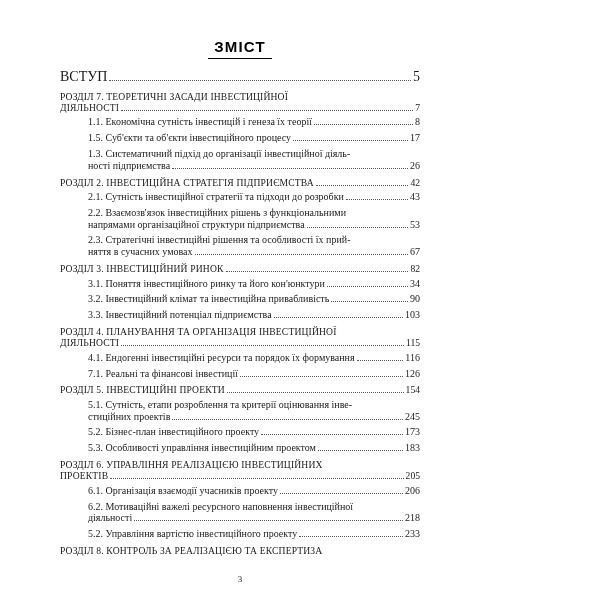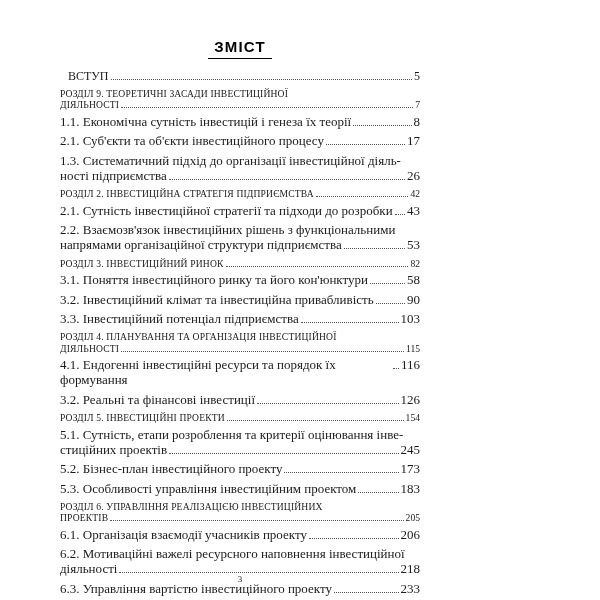--- a/index.html
+++ b/index.html
@@ -57,37 +57,38 @@
     height: 0;
   }
   .entry .pg {
     flex: 0 0 auto;
     white-space: nowrap;
     font-variant-numeric: tabular-nums;
   }
 
   
   .lvl-front {
-    font-size: 12px;
-    margin-left: 8px;
+    font-size: 14px;
+    margin-left: 0px;
     margin-bottom: 5px;
   }
   .lvl-chapter {
     font-family: "Liberation Serif", serif;
     font-size: 9.6px;
     margin-left: 0px;
     margin-top: 5px;
     margin-bottom: 2px;
     font-weight: normal;
   }
   .lvl-chapter .etext {
     letter-spacing: 0.15px;
   }
   .lvl-section {
-    font-size: 13px;
+    font-size: 10px;
+    margin-left: 28px;
   }
   .chapter-block {
     margin-bottom: 3px;
   }
   .section-block {
     margin-bottom: 4px;
   }
   .entry.multi {
     display: block;
   }
@@ -117,38 +118,38 @@
   <div class="toc" id="toc-root">
       <div class="entry multi lvl-front section-block">
         <div class="rowline">
           <span class="etext">ВСТУП</span>
           <span class="dots"></span>
           <span class="pg">5</span>
         </div>
       </div>
       <div class="entry multi lvl-chapter chapter-block">
         <div class="rowline">
-          <span class="etext">РОЗДІЛ 9. ТЕОРЕТИЧНІ ЗАСАДИ ІНВЕСТИЦІЙНОЇ</span>
+          <span class="etext">РОЗДІЛ 7. ТЕОРЕТИЧНІ ЗАСАДИ ІНВЕСТИЦІЙНОЇ</span>
         </div>
         <div class="rowline">
           <span class="etext">ДІЯЛЬНОСТІ</span>
           <span class="dots"></span>
           <span class="pg">7</span>
         </div>
       </div>
       <div class="entry multi lvl-section section-block">
         <div class="rowline">
           <span class="etext">1.1. Економічна сутність інвестицій і генеза їх теорії</span>
           <span class="dots"></span>
           <span class="pg">8</span>
         </div>
       </div>
       <div class="entry multi lvl-section section-block">
         <div class="rowline">
-          <span class="etext">2.1. Суб'єкти та об'єкти інвестиційного процесу</span>
+          <span class="etext">1.5. Суб'єкти та об'єкти інвестиційного процесу</span>
           <span class="dots"></span>
           <span class="pg">17</span>
         </div>
       </div>
       <div class="entry multi lvl-section section-block">
         <div class="rowline">
           <span class="etext">1.3. Систематичний підхід до організації  інвестиційної діяль-</span>
         </div>
         <div class="rowline">
           <span class="etext">ності підприємства</span>
@@ -173,32 +174,42 @@
       <div class="entry multi lvl-section section-block">
         <div class="rowline">
           <span class="etext">2.2. Взаємозв'язок інвестиційних рішень  з функціональними</span>
         </div>
         <div class="rowline">
           <span class="etext">напрямами організаційної  структури підприємства</span>
           <span class="dots"></span>
           <span class="pg">53</span>
         </div>
       </div>
+      <div class="entry multi lvl-section section-block">
+        <div class="rowline">
+          <span class="etext">2.3. Стратегічні інвестиційні рішення та особливості  їх прий-</span>
+        </div>
+        <div class="rowline">
+          <span class="etext">няття в сучасних умовах</span>
+          <span class="dots"></span>
+          <span class="pg">67</span>
+        </div>
+      </div>
       <div class="entry multi lvl-chapter chapter-block">
         <div class="rowline">
           <span class="etext">РОЗДІЛ 3. ІНВЕСТИЦІЙНИЙ РИНОК</span>
           <span class="dots"></span>
           <span class="pg">82</span>
         </div>
       </div>
       <div class="entry multi lvl-section section-block">
         <div class="rowline">
           <span class="etext">3.1. Поняття інвестиційного ринку та його кон'юнктури</span>
           <span class="dots"></span>
-          <span class="pg">58</span>
+          <span class="pg">34</span>
         </div>
       </div>
       <div class="entry multi lvl-section section-block">
         <div class="rowline">
           <span class="etext">3.2. Інвестиційний клімат та інвестиційна привабливість</span>
           <span class="dots"></span>
           <span class="pg">90</span>
         </div>
       </div>
       <div class="entry multi lvl-section section-block">
@@ -220,21 +231,21 @@
       </div>
       <div class="entry multi lvl-section section-block">
         <div class="rowline">
           <span class="etext">4.1. Ендогенні інвестиційні ресурси та порядок їх формування</span>
           <span class="dots"></span>
           <span class="pg">116</span>
         </div>
       </div>
       <div class="entry multi lvl-section section-block">
         <div class="rowline">
-          <span class="etext">3.2. Реальні та фінансові інвестиції</span>
+          <span class="etext">7.1. Реальні та фінансові інвестиції</span>
           <span class="dots"></span>
           <span class="pg">126</span>
         </div>
       </div>
       <div class="entry multi lvl-chapter chapter-block">
         <div class="rowline">
           <span class="etext">РОЗДІЛ 5. ІНВЕСТИЦІЙНІ ПРОЕКТИ</span>
           <span class="dots"></span>
           <span class="pg">154</span>
         </div>
@@ -285,21 +296,21 @@
           <span class="etext">6.2. Мотиваційні важелі ресурсного наповнення  інвестиційної</span>
         </div>
         <div class="rowline">
           <span class="etext">діяльності</span>
           <span class="dots"></span>
           <span class="pg">218</span>
         </div>
       </div>
       <div class="entry multi lvl-section section-block">
         <div class="rowline">
-          <span class="etext">6.3. Управління вартістю інвестиційного проекту</span>
+          <span class="etext">5.2. Управління вартістю інвестиційного проекту</span>
           <span class="dots"></span>
           <span class="pg">233</span>
         </div>
       </div>
       <div class="entry multi lvl-chapter chapter-block">
         <div class="rowline">
           <span class="etext">РОЗДІЛ 8. КОНТРОЛЬ ЗА РЕАЛІЗАЦІЄЮ ТА ЕКСПЕРТИЗА</span>
         </div>
       </div>
     </div>

